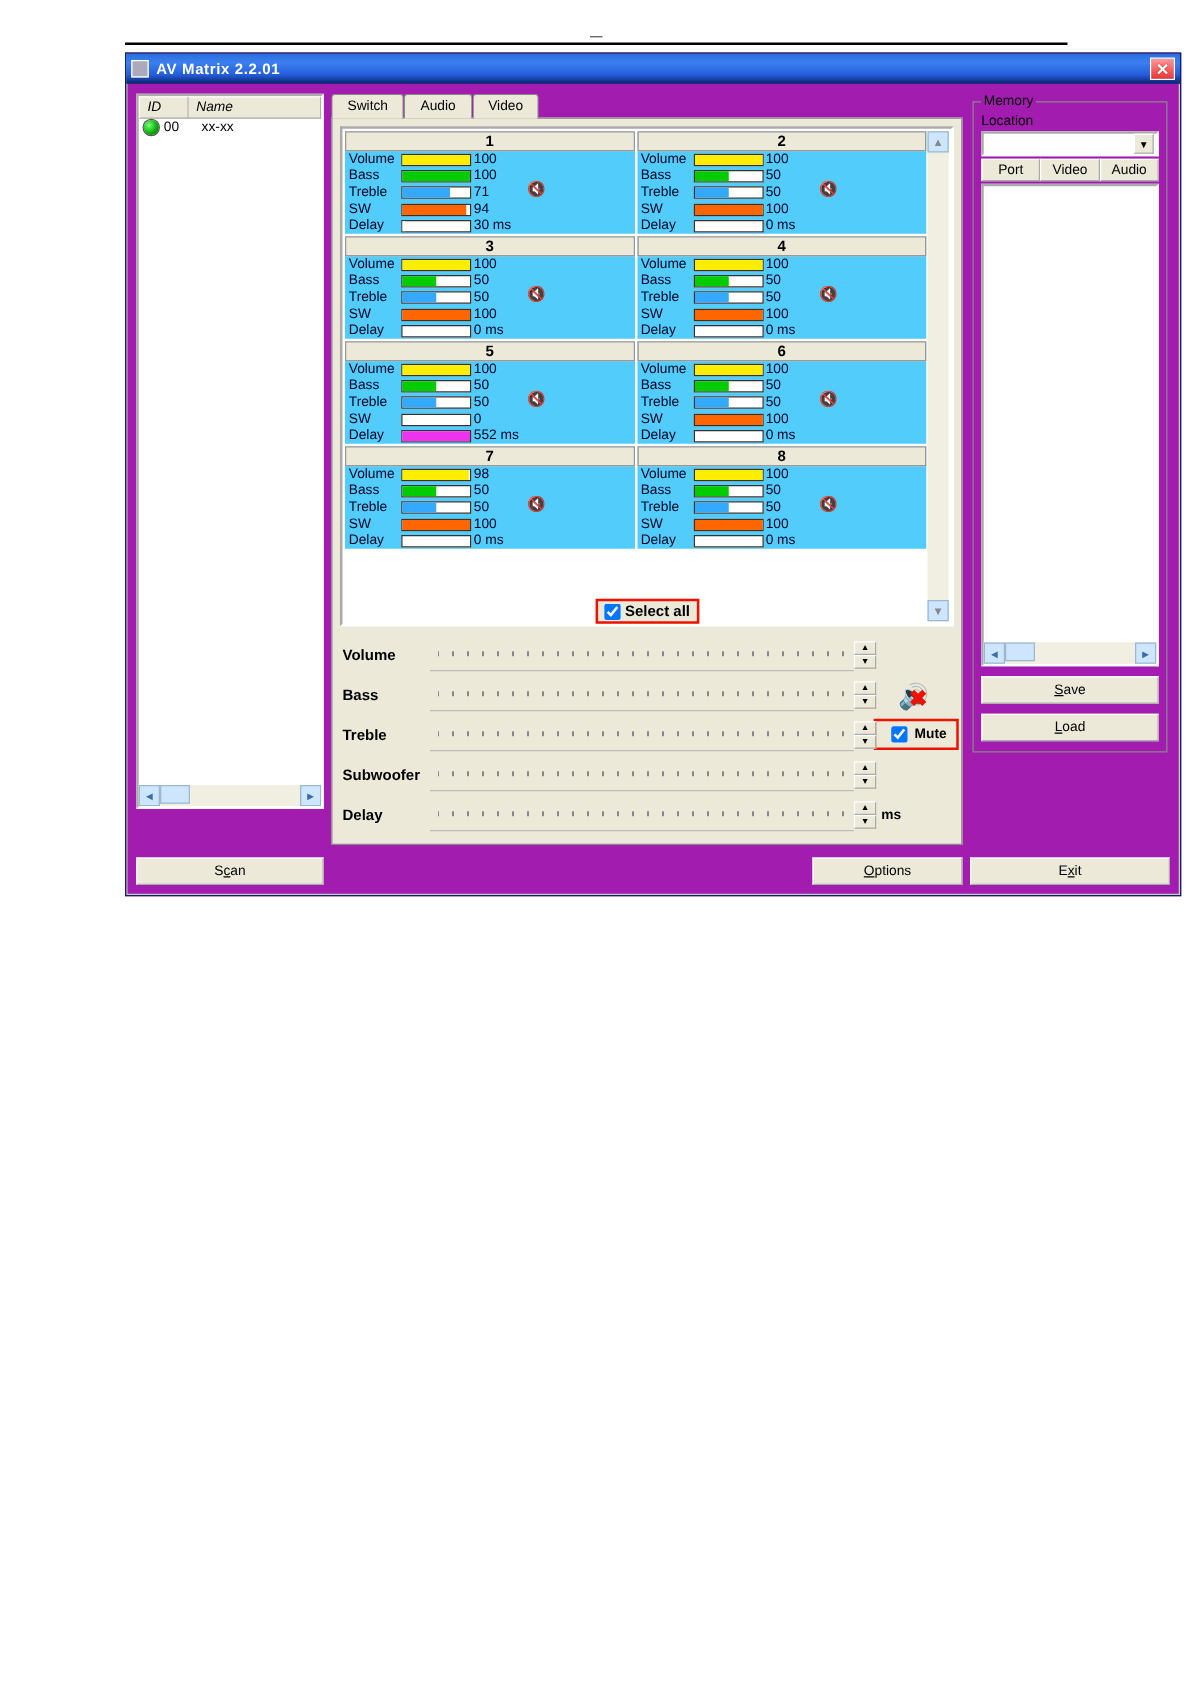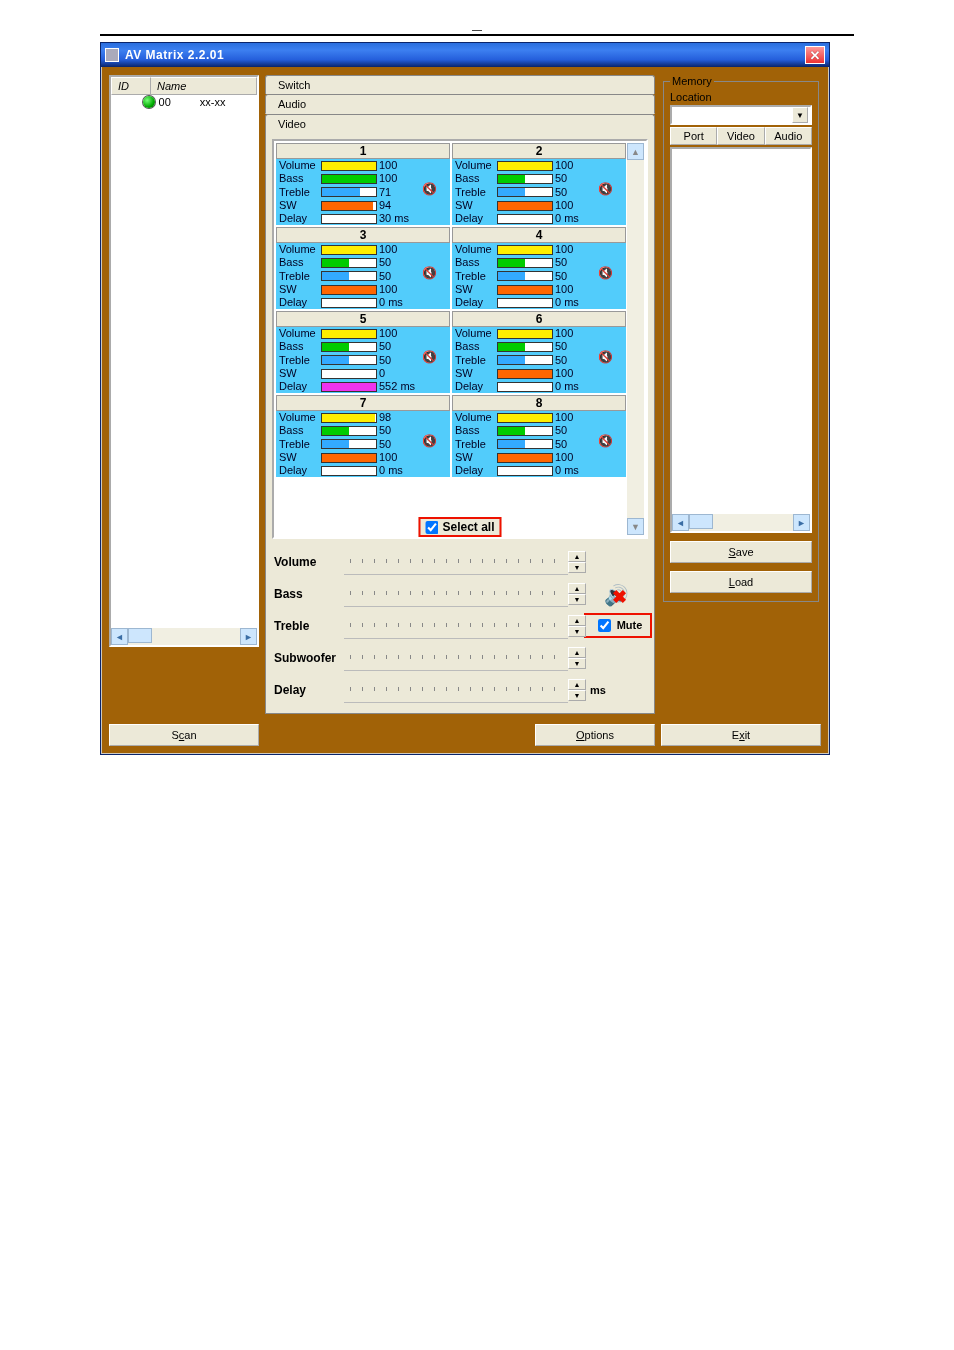--- a/index.html
+++ b/index.html
@@ -10,22 +10,22 @@
     font-size:11px;
     background:#fff;
     color:#000;
   }
   .page-pad { padding:24px 100px; }
   .top-hr { border-top:2px solid #000; margin-bottom:6px; }
   .tiny-dash { text-align:center; font-size:10px; height:10px; }
 
   .win {
     border:1px solid #0a246a;
-    background:#a16207;
-    width:730px;
+    background:#a21caf;
+    width:845px;
     box-shadow:0 0 0 1px #cfcabf inset;
   }
   .titlebar {
     height:24px;
     background:linear-gradient(#2a6ede,#3c7ff0 30%,#245edb 70%,#0a246a);
     display:flex; align-items:center;
     color:#fff;
     font:bold 12px Tahoma, sans-serif;
     padding:0 4px;
   }
@@ -50,21 +50,21 @@
     height:572px;
     position:relative;
     overflow:hidden;
   }
   .listhdr { display:flex; height:18px;font-style:italic; }
   .listhdr .colh {
     background:#ece9d8; border:1px outset #fff; border-left:none;
     font-size:11px; padding:2px 6px;
   }
   .listhdr .colh:first-child{border-left:1px outset #fff;}
-  .listrow { display:flex; align-items:center; padding:1px 4px; gap:4px;justify-content:center;}
+  .listrow { display:flex; align-items:center; padding:1px 4px; gap:4px;}
   .greenled {
     width:12px;height:12px;border-radius:50%;
     background:radial-gradient(circle at 35% 35%,#7f7,#0a0 60%,#050);
     box-shadow:0 0 0 1px #555;
     display:inline-block;
   }
   .hscrollbar {
     position:absolute; left:0; right:0; bottom:0; height:17px;
     background:#f1efe2;
     display:flex;
@@ -73,21 +73,21 @@
     width:17px; height:17px; background:#cde6fd;
     border:1px solid #9db7d1;
     display:flex;align-items:center;justify-content:center;
     color:#3b6ea5; font-size:9px;
   }
   .hscrollbar .track{flex:1;background:#f1efe2;position:relative;}
   .hscrollbar .thumb{position:absolute;left:0;top:0;height:15px;width:24px;background:#cde6fd;border:1px solid #9db7d1;}
 
   .center { display:flex; flex-direction:column; gap:6px;}
 
-  .tabs { display:flex; gap:0; margin-bottom:-1px;flex-direction:column;}
+  .tabs { display:flex; gap:0; margin-bottom:-1px;}
   .tab {
     border:1px solid #888; border-bottom:none;
     padding:3px 12px; background:#ece9d8;
     font-size:11px;
     border-radius:3px 3px 0 0;
   }
   .tab.active { background:#ece9d8; border-bottom:1px solid #ece9d8; font-weight:normal;}
   .tab.curr { position:relative; top:0; }
   .tabpage {
     border:1px solid #888; background:#ece9d8;
@@ -210,21 +210,21 @@
     <div class="client">
 
       <div class="listpanel">
         <div class="listhdr">
           <div class="colh" style="width:40px">ID</div>
           <div class="colh" style="flex:1">Name</div>
         </div>
         <div class="listrow">
           <span class="greenled"></span>
           <span>00</span>
-          <span style="margin-left:25px">xx-xx</span>
+          <span style="margin-left:14px">xx-xx</span>
         </div>
         <div class="hscrollbar">
           <span class="sb-btn">◄</span>
           <span class="track">
               <span class="thumb"></span>
             </span>
           <span class="sb-btn">►</span>
         </div>
       </div>
 

